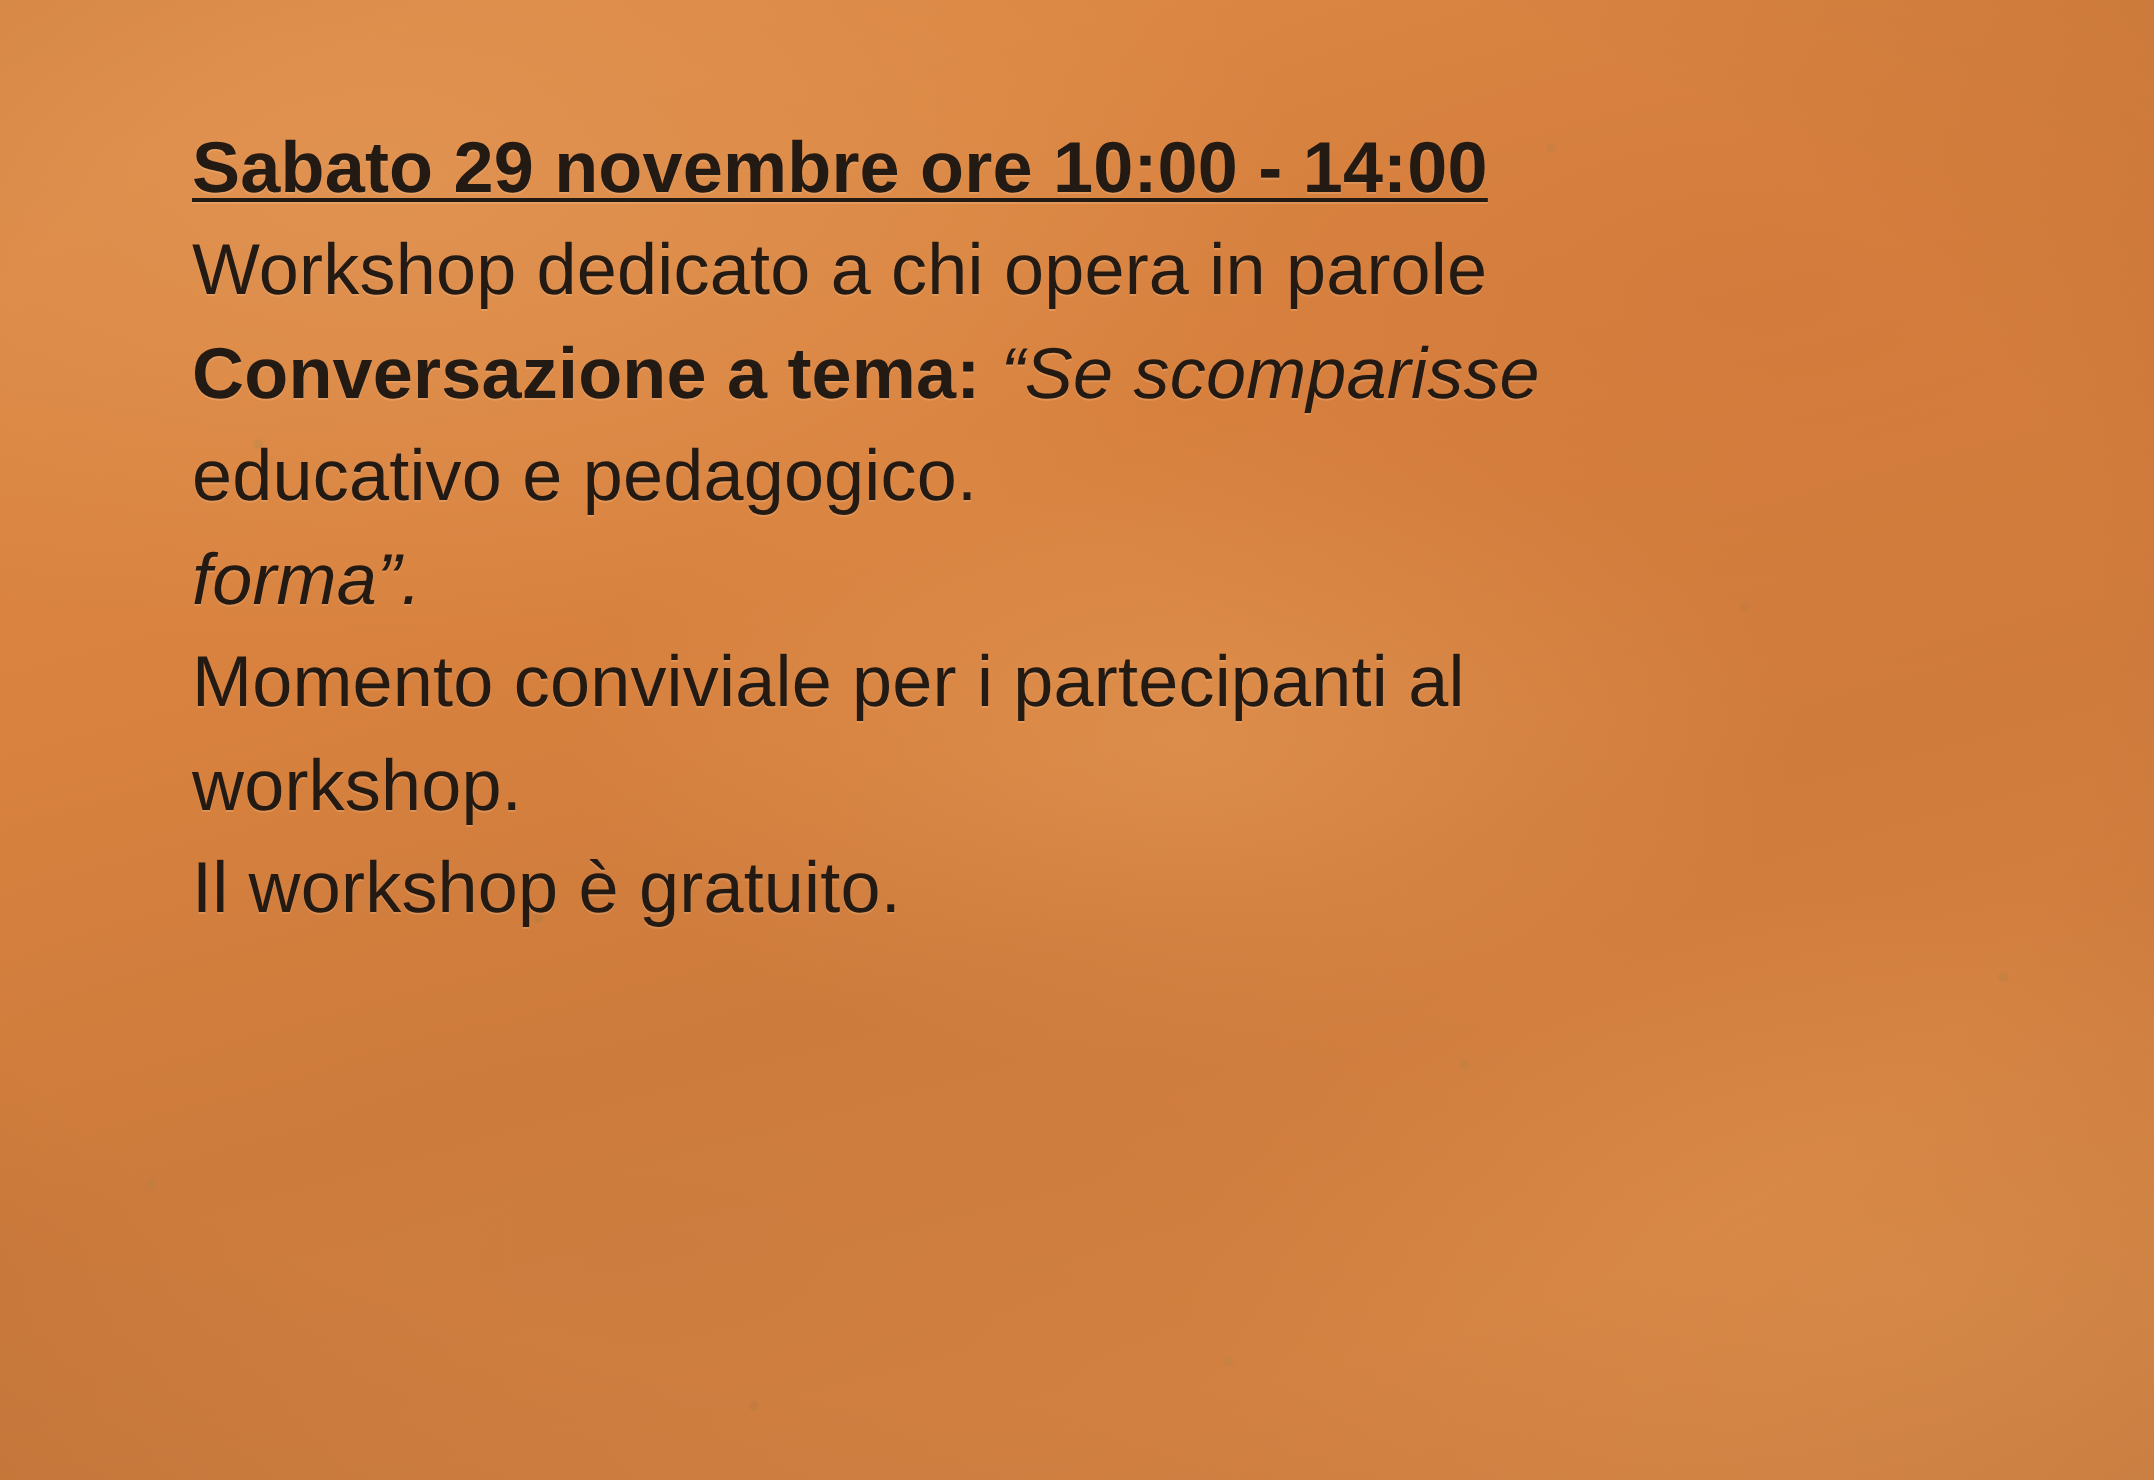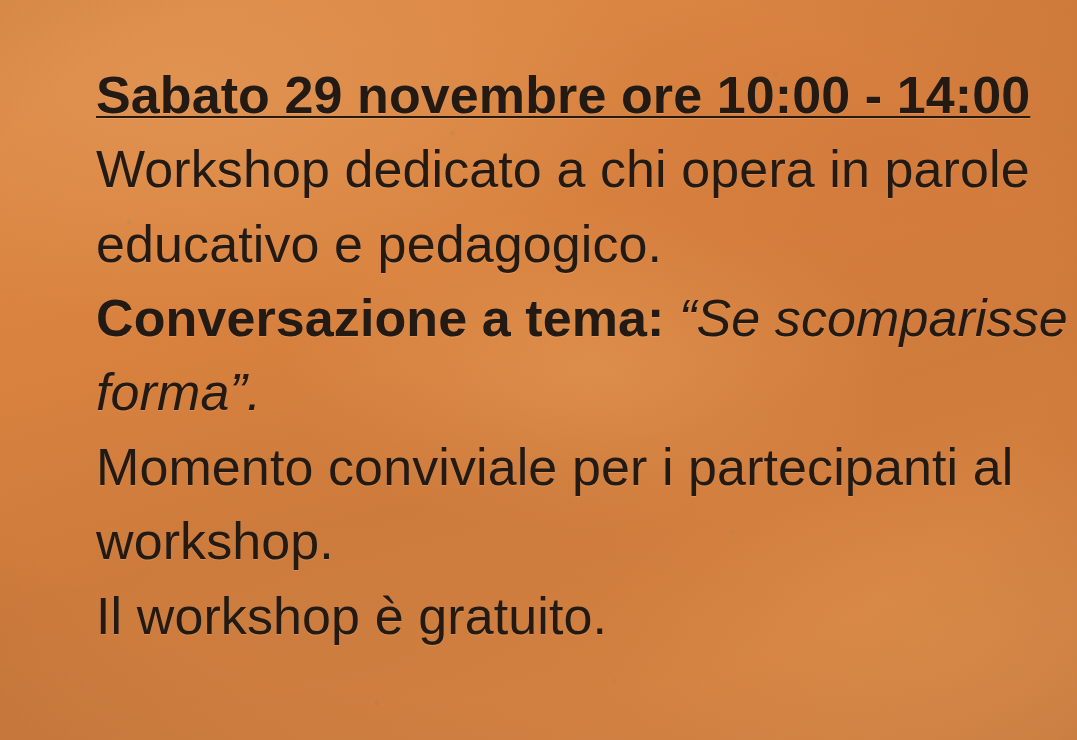--- a/index.html
+++ b/index.html
@@ -59,21 +59,21 @@
       radial-gradient(ellipse 95% 90% at 45% 45%, rgba(0,0,0,0) 55%, rgba(80,45,15,0.18) 100%);
   }
 
   #text-block {
     position: absolute;
     left: 96px;
     top: 58px;
     width: 960px;
     z-index: 3;
     color: #231a14;
-    font-size: 52px;
+    font-size: 36px;
     line-height: 1.43;
     letter-spacing: 0.1px;
     text-rendering: optimizeLegibility;
   }
 
   .line {
     white-space: nowrap;
     text-shadow: 0 1px 0 rgba(255,210,170,0.22);
   }
 
@@ -90,26 +90,26 @@
 </head>
 <body>
 
 <div id="poster">
 
   <div id="text-block">
 
     <div class="line heading">Sabato 29 novembre ore 10:00 - 14:00</div>
 
     <div class="line">Workshop dedicato a chi opera in parole</div>
-    <div class="line">educativo e pedagogico.</div>
-
     <div class="line">
       <span class="b">Conversazione a tema:</span>
       <span class="i">“Se scomparisse</span>
     </div>
+
+    <div class="line">educativo e pedagogico.</div>
 
 
     <div class="line i">forma”.</div>
 
     <div class="line">Momento conviviale per i partecipanti al</div>
     <div class="line">workshop.</div>
 
     <div class="line">Il workshop è gratuito.</div>
 
   </div>

